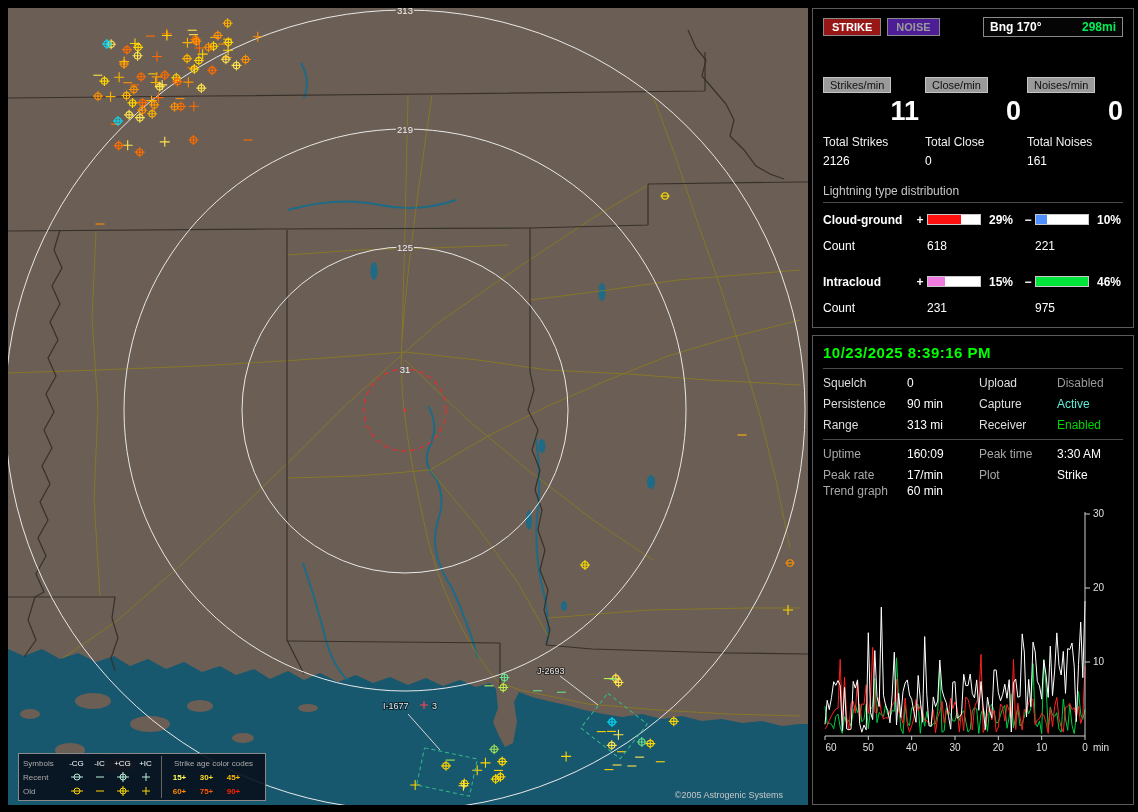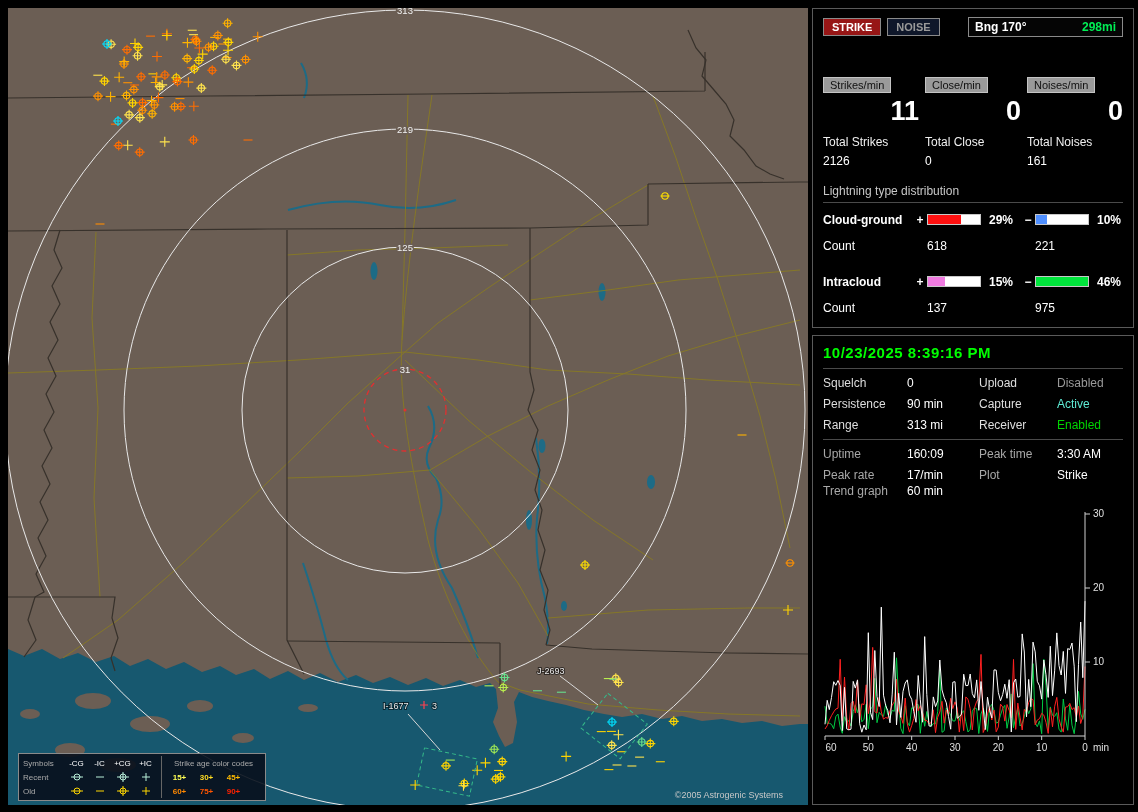--- a/index.html
+++ b/index.html
@@ -21,24 +21,24 @@
   
   .panel { position:absolute; left:812px; top:8px; width:322px; display:flex;
     flex-direction:column; gap:7px; }
   .pbox { background:#000; border:1px solid #5a5a5a; padding:8px 10px; overflow:hidden; }
   .pbox.top { height:320px; }
   .pbox.bottom { height:470px; }
   .hdr-row { display:flex; align-items:center; margin-bottom:20px; }
   .btn { font-size:11px; font-weight:bold; padding:2px 8px; border:1px solid #8a8a8a;
     cursor:pointer; font-family:"Liberation Sans",sans-serif; }
   .btn.strike { background:#971616; color:#ffffff; }
-  .btn.noise { background:#0f172a; color:#9a9a9a; margin-left:6px; }
+  .btn.noise { background:#4c1d95; color:#9a9a9a; margin-left:6px; }
   .bng-box { margin-left:auto; border:1px solid #8a8a8a; background:#050505;
     display:flex; justify-content:space-between; align-items:center;
-    width:155px; padding:2px 6px; font-size:12px; font-weight:bold; }
+    width:140px; padding:2px 6px; font-size:12px; font-weight:bold; }
   .bng-box .bearing { color:#fff; }
   .bng-box .dist { color:#00ee55; }
   .counters { display:flex; justify-content:space-between; margin-bottom:16px; }
   .ccol { width:96px; display:flex; flex-direction:column;margin-top:20px; }
   .chip { align-self:flex-start; background:#9a9a9a; color:#101010; font-size:11px;
     padding:1px 6px; border:1px solid #c4c4c4; }
   .bignum { text-align:right; color:#fff; font-size:27px; font-weight:bold;
     line-height:1.1; margin-top:4px; }
   .tlabel { color:#f0f0f0; font-size:12px; margin-top:8px; white-space:nowrap; }
   .tval { color:#fff; font-size:12px; margin-top:5px; }
@@ -719,21 +719,21 @@
         </span>
       <span class="pct mt8">15%</span>
       <span class="sign mt8">−</span>
       <span class="bar mt8">
           <span class="fill" style="width: 100%; background: rgb(0, 229, 60);"></span>
         </span>
       <span class="pct mt8">46%</span>
 
       <span>Count</span>
       <span></span>
-      <span>137</span>
+      <span>231</span>
       <span></span>
         <span></span>
       <span>975</span>
       <span></span>
     </div>
   </div>
 
   <div class="pbox bottom">
     <div class="datetime">10/23/2025 8:39:16 PM</div>
     <div class="sep"></div>

